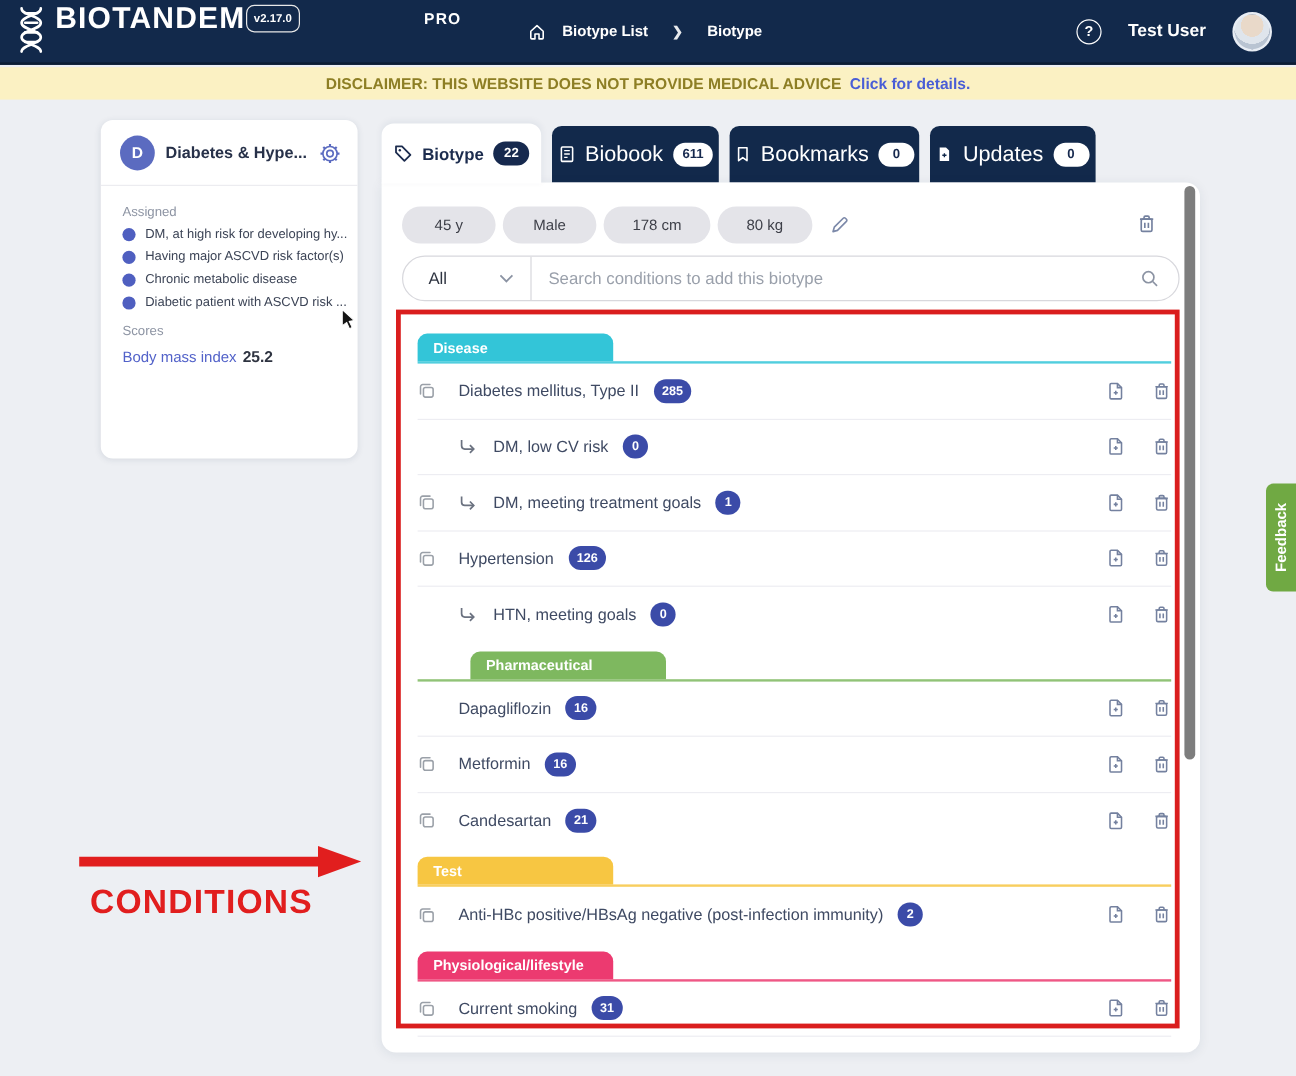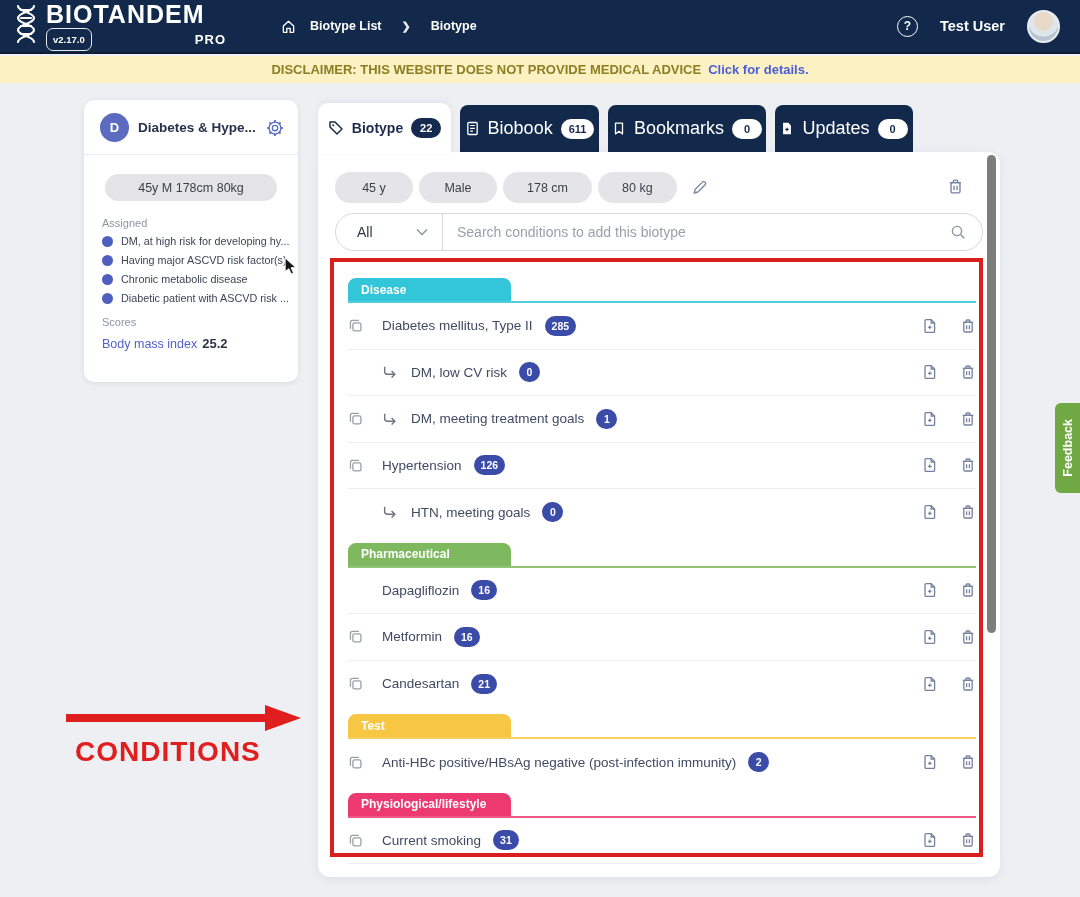--- a/index.html
+++ b/index.html
@@ -4,21 +4,21 @@
 <style>
   * { margin:0; padding:0; box-sizing:border-box; }
   html,body { font-family:"Liberation Sans", sans-serif; }
   #stage { position:relative; width:1080px; height:897px; background:#edeff3; overflow:hidden; }
 
   
   .topbar { position:absolute; left:0; top:0; width:1080px; height:54px; background:#12294b;
             display:flex; align-items:center; border-bottom:2px solid #0b1c33; }
   .brandwrap { display:flex; align-items:flex-start; gap:6px; margin-left:12px; }
   .dna { margin-top:3px; }
-  .brandcol { display:flex; flex-direction:column;justify-content:space-between; }
+  .brandcol { display:flex; flex-direction:row;justify-content:space-between; }
   .brandname { color:#fff; font-size:25px; font-weight:800; letter-spacing:1px; line-height:26px; }
   .brandsub { display:flex; align-items:center; justify-content:space-between; width:180px; margin-top:1px; }
   .verbadge { border:1.5px solid #e8e8e8; border-radius:7px; color:#fff; font-size:9.5px; font-weight:700; padding:4px 6px; line-height:13px; }
   .protxt { color:#fff; font-size:13px; font-weight:800; letter-spacing:1px; }
   .crumbs { display:flex; align-items:center; gap:14px; margin-left:55px; color:#fff; }
   .crumbtxt { font-size:12.5px; font-weight:700; }
   .crumbsep { font-size:11px; font-weight:700; opacity:.9; padding:0 6px; }
   .toprt { margin-left:auto; display:flex; align-items:center; gap:22px; margin-right:20px; }
   .helpcirc { width:21px; height:21px; border:1.6px solid #fff; border-radius:50%; color:#fff;
               font-size:12px; font-weight:700; display:flex; align-items:center; justify-content:center; cursor:pointer; }
@@ -185,21 +185,20 @@
                 <line x1="16.4" y1="10" x2="18.8" y2="10"></line>
                 <line x1="3.8" y1="3.8" x2="5.5" y2="5.5"></line>
                 <line x1="14.5" y1="14.5" x2="16.2" y2="16.2"></line>
                 <line x1="3.8" y1="16.2" x2="5.5" y2="14.5"></line>
                 <line x1="14.5" y1="5.5" x2="16.2" y2="3.8"></line>
               </g>
             </g>
           </svg>
       </span>
     </div>
-    <div class="ppill">45y M 178cm 80kg</div>
     <div class="plabel">Assigned</div>
     <div class="prow">
       <span class="pdot"></span>
       <span class="prowtxt">DM, at high risk for developing hy...</span>
     </div>
     <div class="prow">
       <span class="pdot"></span>
       <span class="prowtxt">Having major ASCVD risk factor(s)</span>
     </div>
     <div class="prow">
@@ -464,21 +463,21 @@
                   <path d="M6 4.3V3a1 1 0 0 1 1-1h2a1 1 0 0 1 1 1v1.3"></path>
                   <rect x="3.8" y="4.3" width="8.4" height="9.7" rx="1.2"></rect>
                   <path d="M6.6 7.2v4M9.4 7.2v4"></path>
                 </g>
               </svg>
             </span>
         </div>
       </div>
 
       <div class="sect">
-        <div class="secthead" style="background-color: rgb(126, 184, 95);">Pharmaceutical</div>
+        <div class="secthead" style="background-color: rgb(126, 184, 95); margin-left: 44px;">Pharmaceutical</div>
         <div class="sectline" style="background-color: rgb(126, 184, 95);"></div>
         <div class="crow">
           <span class="copyslot empty"></span>
           <span class="clabel">Dapagliflozin</span>
           <span class="cbadge">16</span>
           <span class="rowsp"></span>
           <span class="rowicn">
               <svg width="16" height="16" viewBox="0 0 16 16">
                 <g fill="none" stroke="currentColor" stroke-width="1.3">
                   <path d="M4 1.6h5.2L12.6 5v8.4a1 1 0 0 1-1 1H4a1 1 0 0 1-1-1V2.6a1 1 0 0 1 1-1z"></path>

